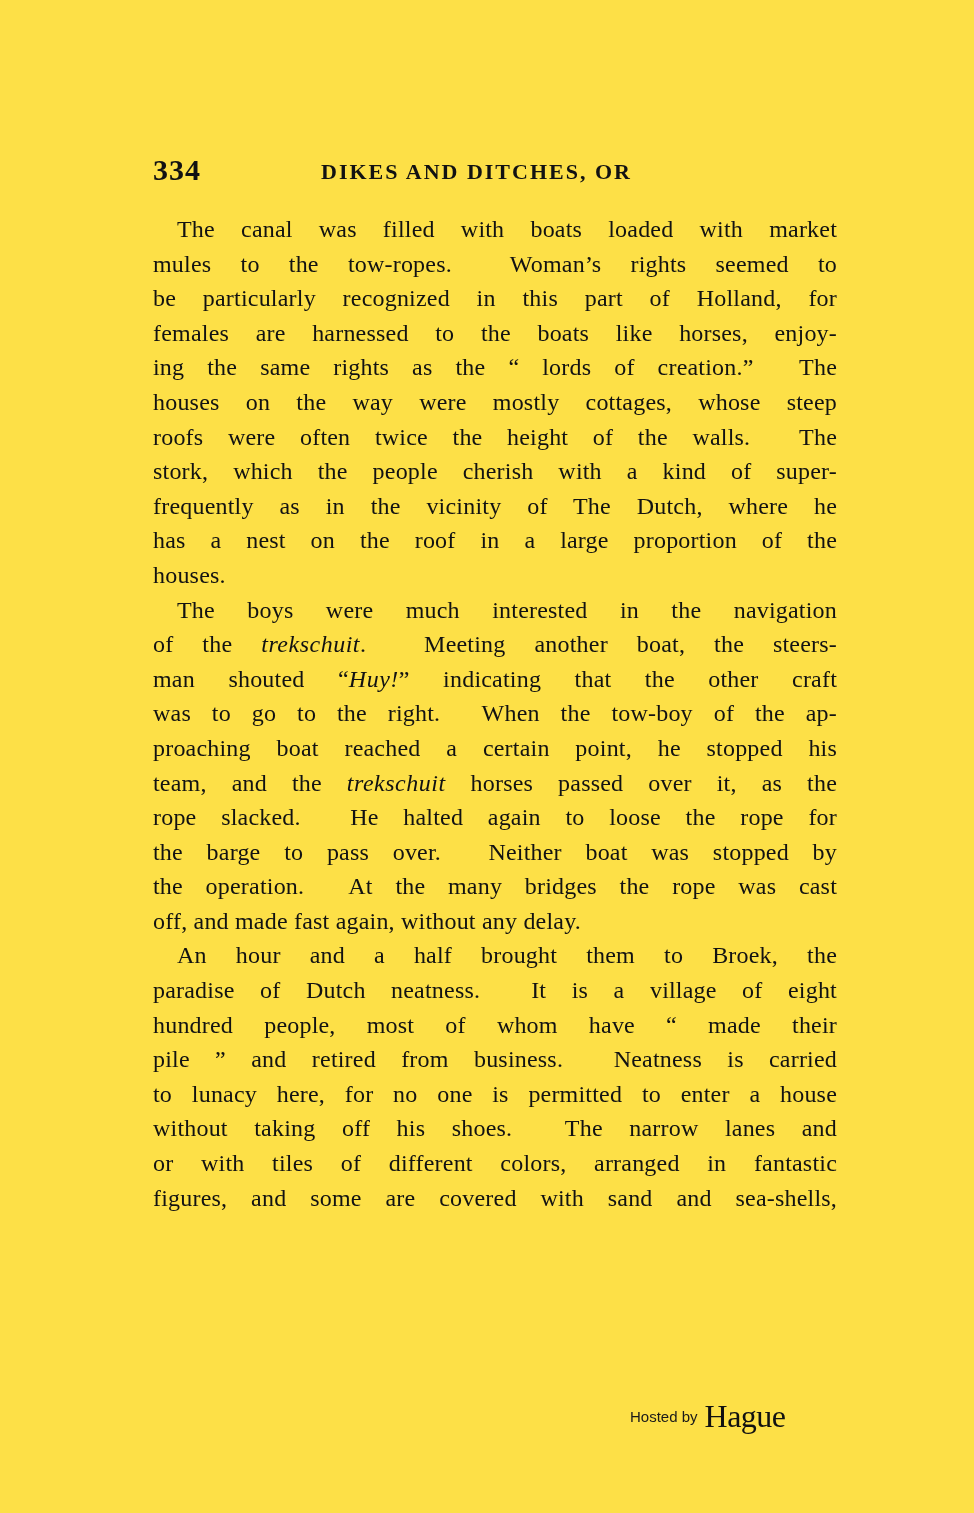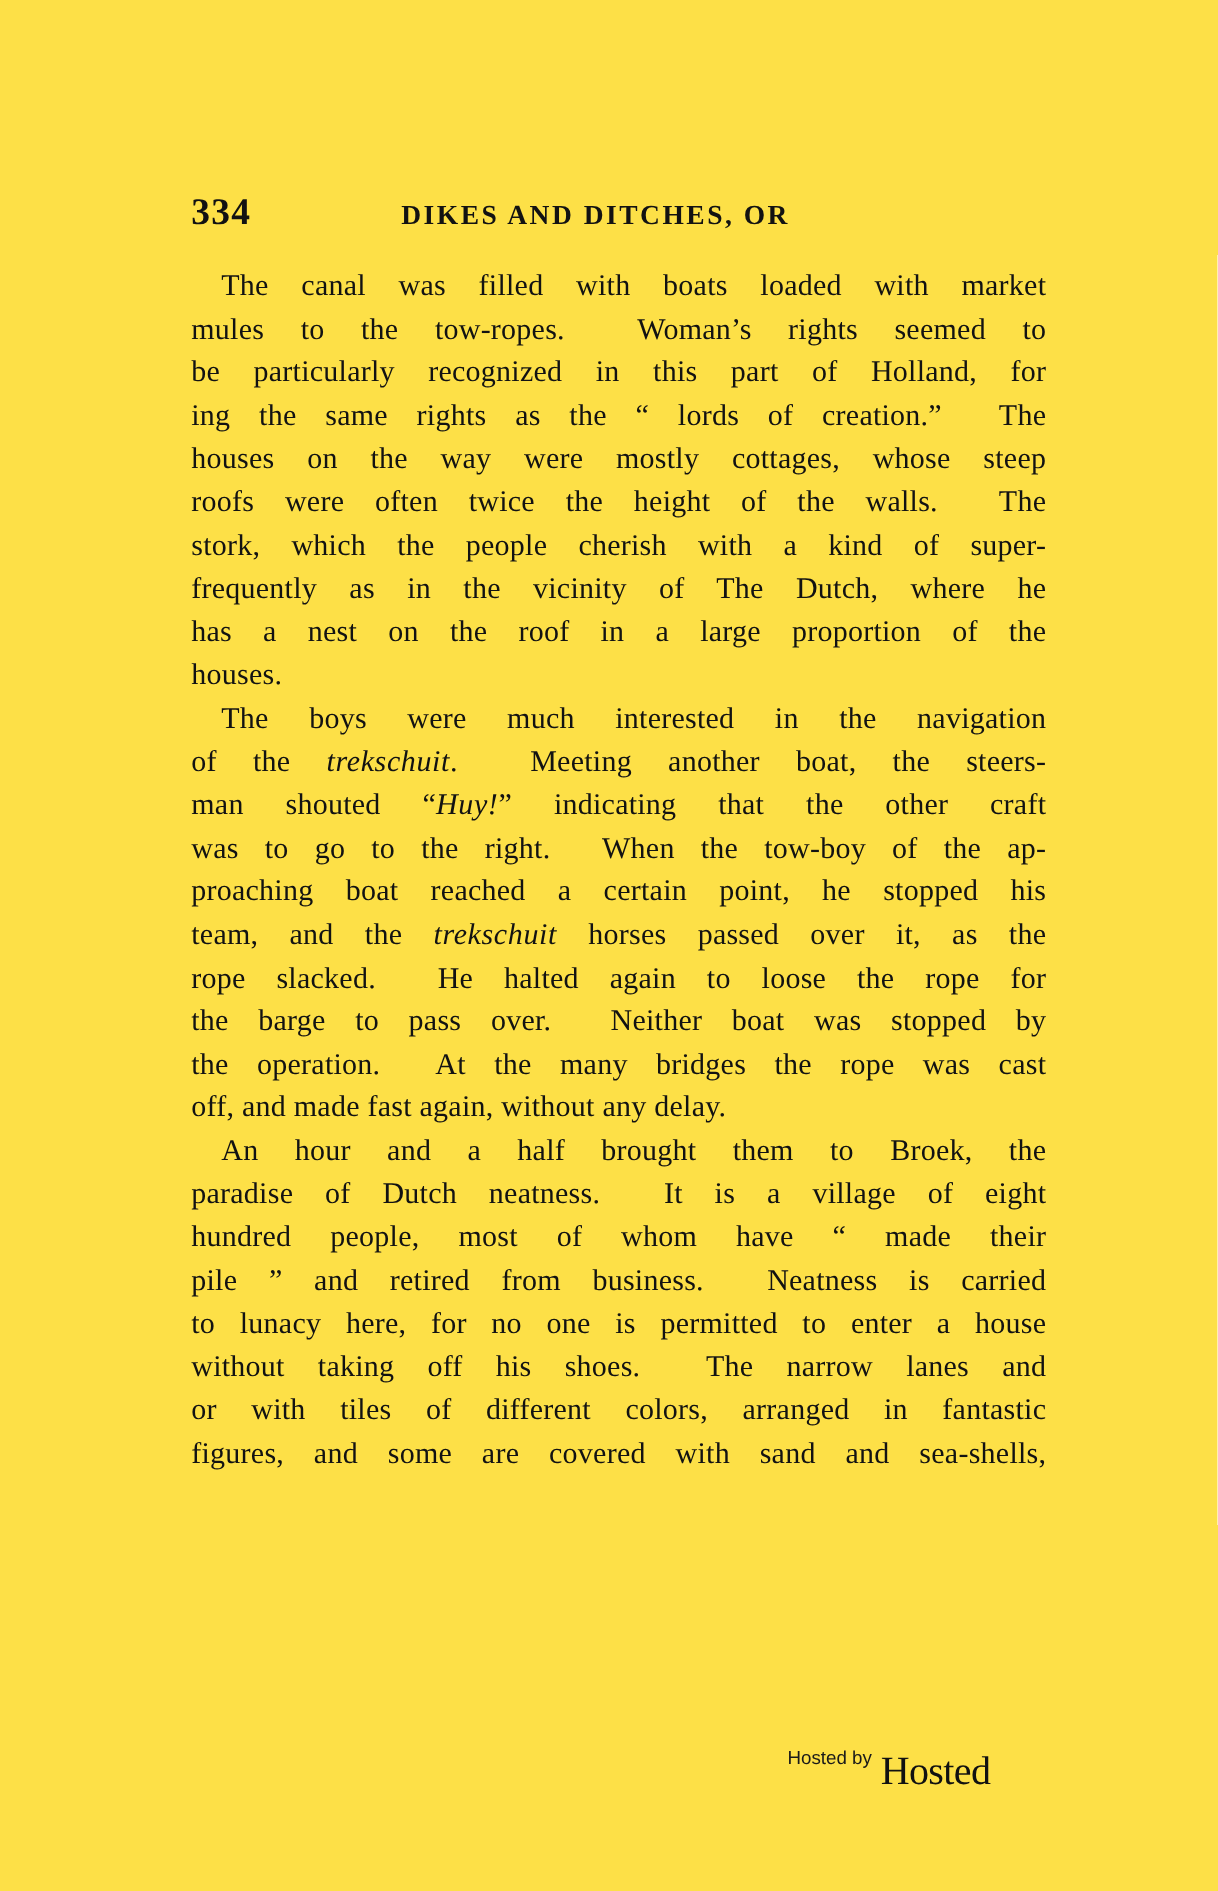--- a/index.html
+++ b/index.html
@@ -70,21 +70,21 @@
   }
   .line i {
     font-style: italic;
     letter-spacing: 0.5px;
   }
   .footer {
     position: absolute;
     left: 630px;
     top: 1398px;
     display: flex;
-    align-items: flex-start;
+    align-items: center;
     gap: 7px;
   }
   .hostedby {
     font-family: "Liberation Sans", sans-serif;
     font-size: 15px;
     color: #1a1a1a;
   }
   .google {
     font-family: "Liberation Serif", serif;
     font-size: 32px;
@@ -100,20 +100,21 @@
   <div class="header">
     <span class="pagenum">334</span>
     <span class="running-title">DIKES AND DITCHES, OR</span>
   </div>
 
   <div class="textblock" id="textblock">
       <div class="para">
         <div class="line indent"><span>The canal was filled with boats loaded with market</span></div>
         <div class="line"><span>mules to the tow-ropes.&nbsp; Woman’s rights seemed to</span></div>
         <div class="line"><span>be particularly recognized in this part of Holland, for</span></div>
+        <div class="line"><span>females are harnessed to the boats like horses, enjoy-</span></div>
         <div class="line"><span>ing the same rights as the “ lords of creation.”&nbsp; The</span></div>
         <div class="line"><span>houses on the way were mostly cottages, whose steep</span></div>
         <div class="line"><span>roofs were often twice the height of the walls.&nbsp; The</span></div>
         <div class="line"><span>stork, which the people cherish with a kind of super-</span></div>
         <div class="line"><span>frequently as in the vicinity of The Dutch, where he</span></div>
         <div class="line"><span>has a nest on the roof in a large proportion of the</span></div>
         <div class="line leftalign"><span>houses.</span></div>
       </div>
       <div class="para">
         <div class="line indent"><span>The boys were much interested in the navigation</span></div>
@@ -134,16 +135,16 @@
         <div class="line"><span>pile ” and retired from business.&nbsp; Neatness is carried</span></div>
         <div class="line"><span>to lunacy here, for no one is permitted to enter a house</span></div>
         <div class="line"><span>without taking off his shoes.&nbsp; The narrow lanes and</span></div>
         <div class="line"><span>or with tiles of different colors, arranged in fantastic</span></div>
         <div class="line"><span>figures, and some are covered with sand and sea-shells,</span></div>
       </div>
     </div>
 
   <div class="footer">
     <span class="hostedby">Hosted by</span>
-    <span class="google">Hosted</span>
+    <span class="google">Hague</span>
   </div>
 
 </div>
 
 </body></html>

